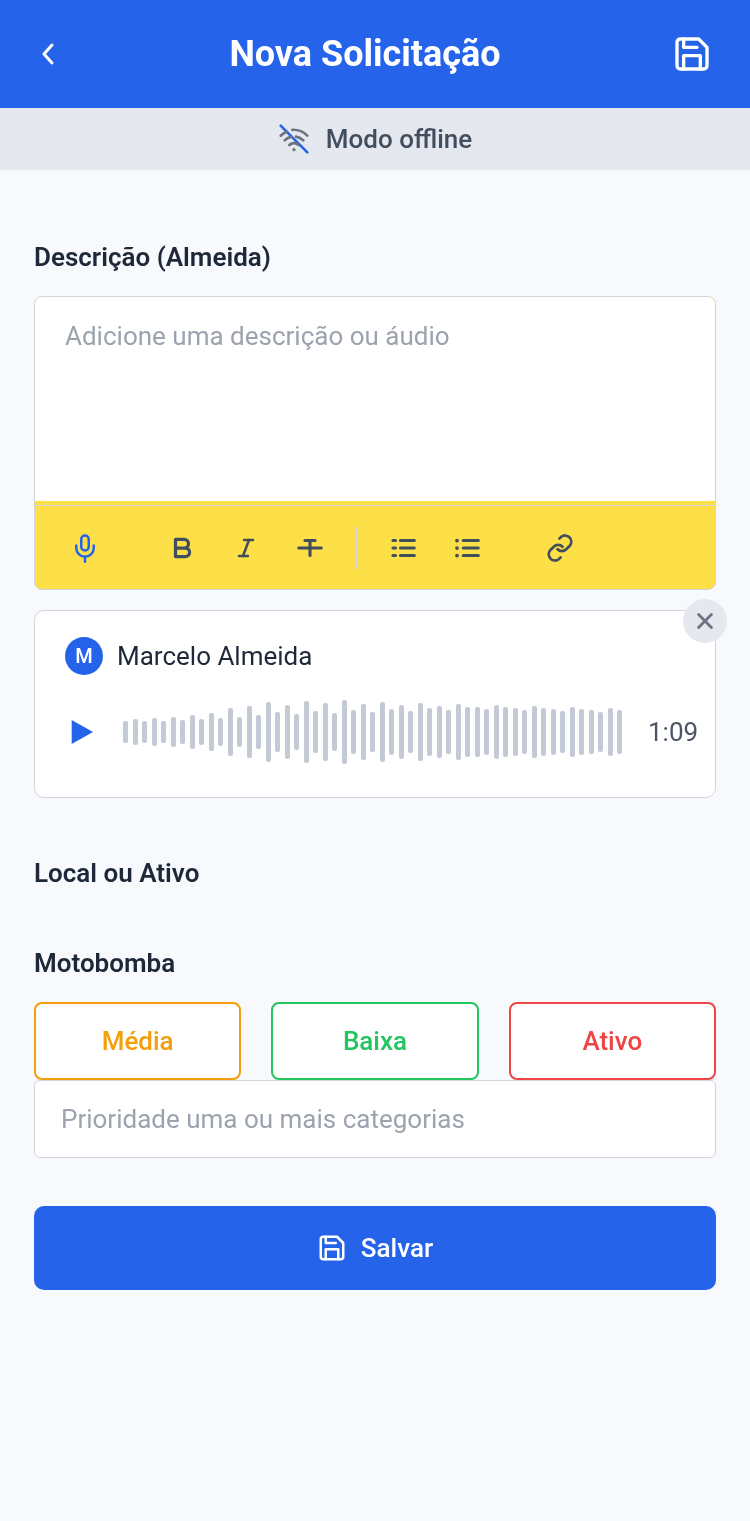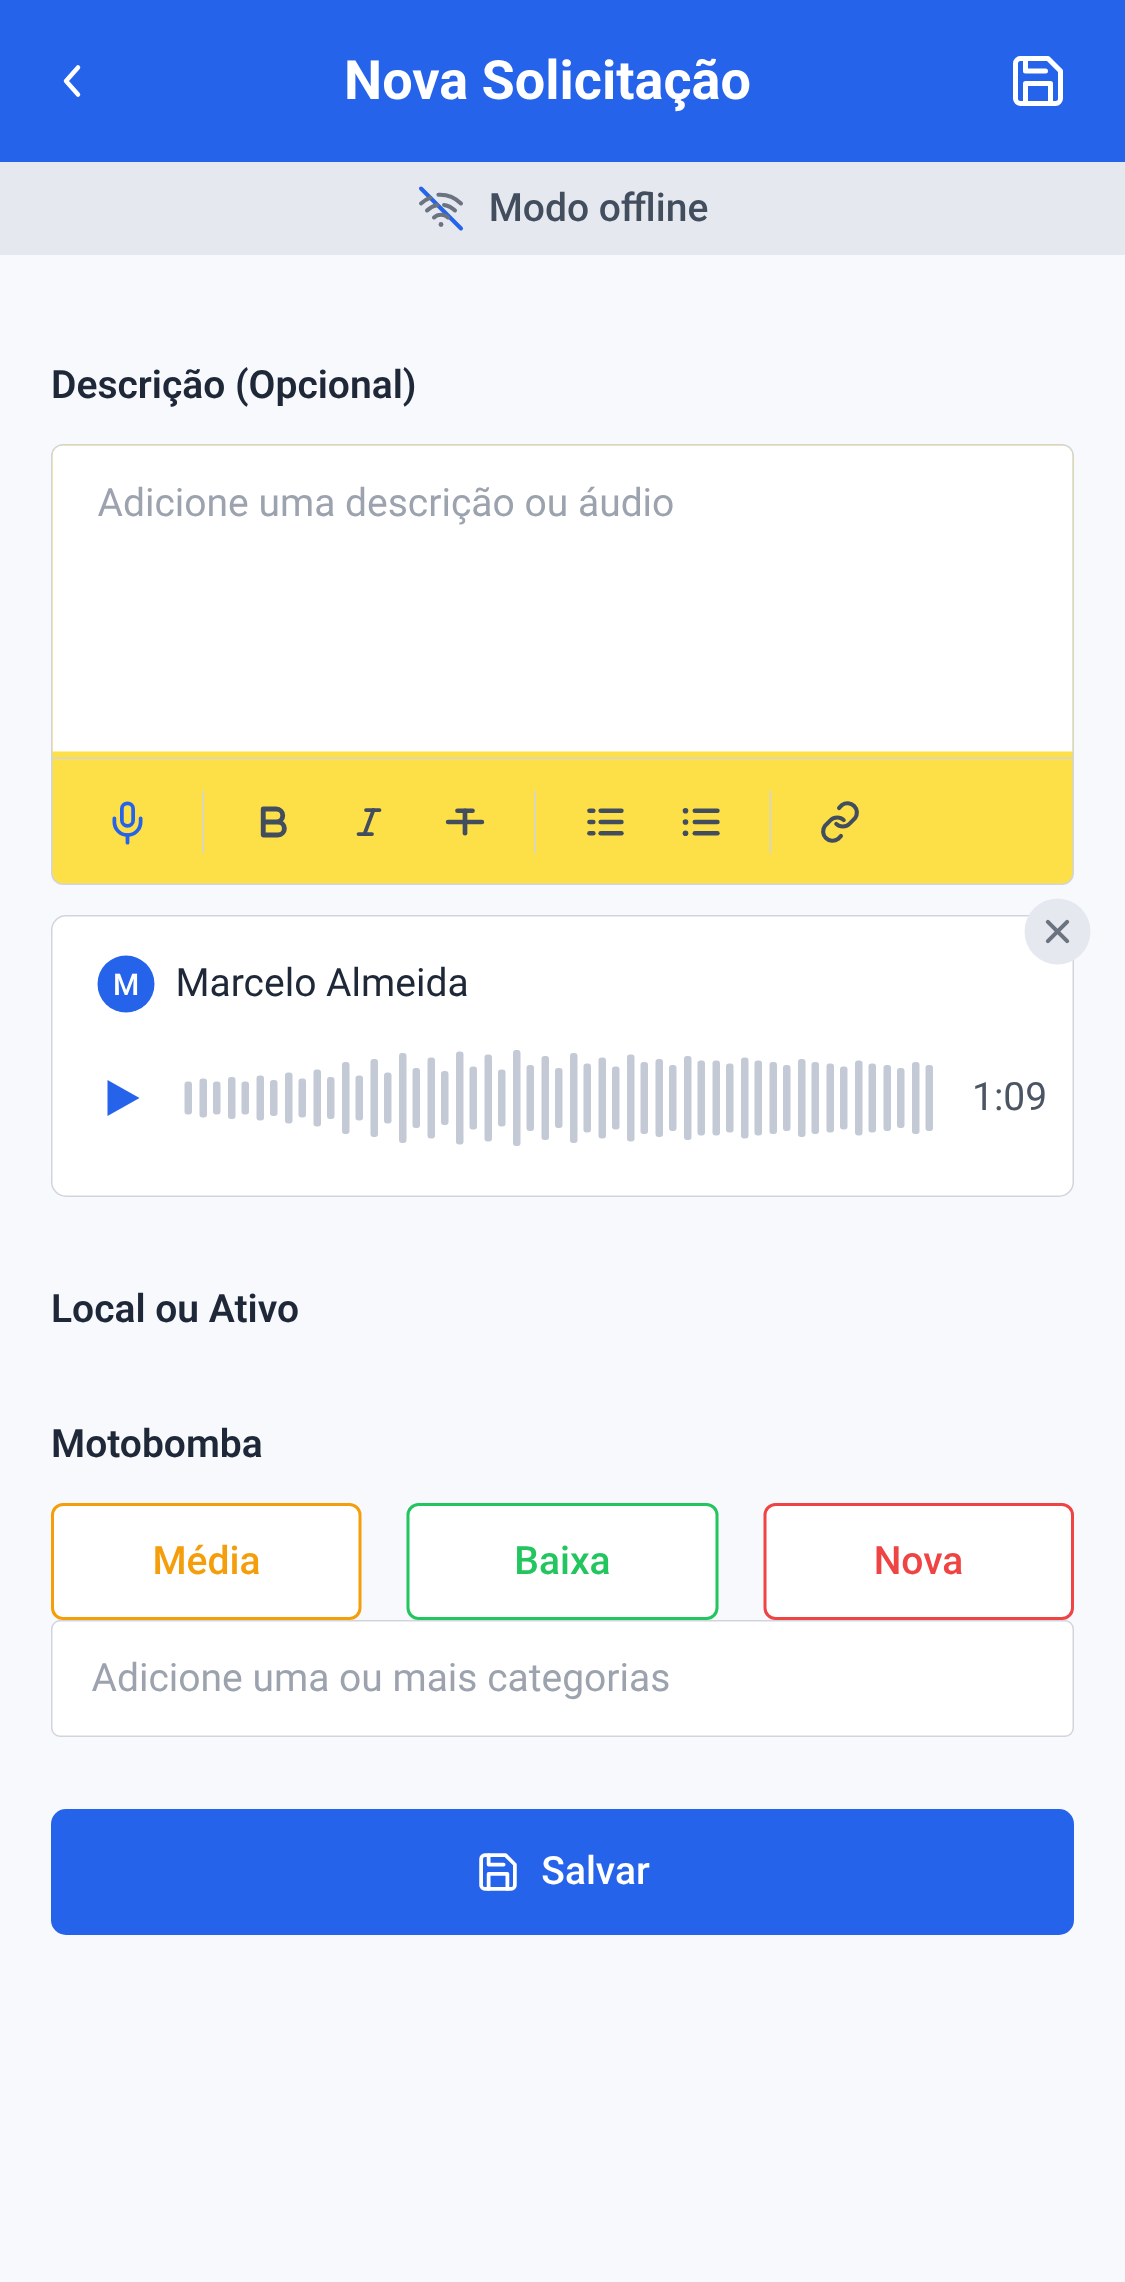--- a/index.html
+++ b/index.html
@@ -273,21 +273,21 @@
     <path d="M13.5 10.2A10 10 0 0 1 19 13" stroke="#6b7280" stroke-width="2" stroke-linecap="round"></path>
     <path d="M2 9.5a15 15 0 0 1 4.7-2.9" stroke="#6b7280" stroke-width="2" stroke-linecap="round"></path>
     <path d="M10.7 5.1A15 15 0 0 1 22 9.5" stroke="#6b7280" stroke-width="2" stroke-linecap="round"></path>
     <circle cx="12" cy="20" r="1.2" fill="#6b7280"></circle>
   </svg>
   <span>Modo offline</span>
 </div>
 
 <div class="content">
 
-  <div class="section-label section-label-first">Descrição (Opcional)</div>
+  <div class="section-label section-label-first">Descrição (Almeida)</div>
   <div class="desc-editor">
     <textarea class="desc-textarea" placeholder="Adicione uma descrição ou áudio" style=""></textarea>
     <div class="toolbar">
       <div class="tb-btn tb-mic">
         <svg width="30" height="36" viewBox="0 0 24 24" fill="none">
           <rect x="9" y="2" width="6" height="12" rx="3" stroke="#2563eb" stroke-width="2"></rect>
           <path d="M5 10v2a7 7 0 0 0 14 0v-2" stroke="#2563eb" stroke-width="2" stroke-linecap="round"></path>
           <line x1="12" y1="19" x2="12" y2="23" stroke="#2563eb" stroke-width="2" stroke-linecap="round"></line>
         </svg>
       </div>
@@ -417,25 +417,25 @@
       <div class="audio-duration">1:09</div>
     </div>
   </div>
 
   <div class="section-label">Local ou Ativo</div>
 
   <div class="section-label">Motobomba</div>
   <div class="priority-row">
     <div class="priority-btn prio-med">Média</div>
     <div class="priority-btn prio-low">Baixa</div>
-    <div class="priority-btn prio-high">Nova</div>
+    <div class="priority-btn prio-high">Ativo</div>
   </div>
 
   <div class="cat-select">
-    <span>Adicione uma ou mais categorias</span>
+    <span>Prioridade uma ou mais categorias</span>
   </div>
 
   <div class="save-btn">
     <svg width="30" height="30" viewBox="0 0 24 24" fill="none">
       <path d="M19 21H5a2 2 0 0 1-2-2V5a2 2 0 0 1 2-2h11l5 5v11a2 2 0 0 1-2 2z" stroke="white" stroke-width="2" stroke-linecap="round" stroke-linejoin="round"></path>
       <polyline points="17 21 17 13 7 13 7 21" stroke="white" stroke-width="2" stroke-linecap="round" stroke-linejoin="round"></polyline>
       <polyline points="7 3 7 8 15 8" stroke="white" stroke-width="2" stroke-linecap="round" stroke-linejoin="round"></polyline>
     </svg>
     <span>Salvar</span>
   </div>

